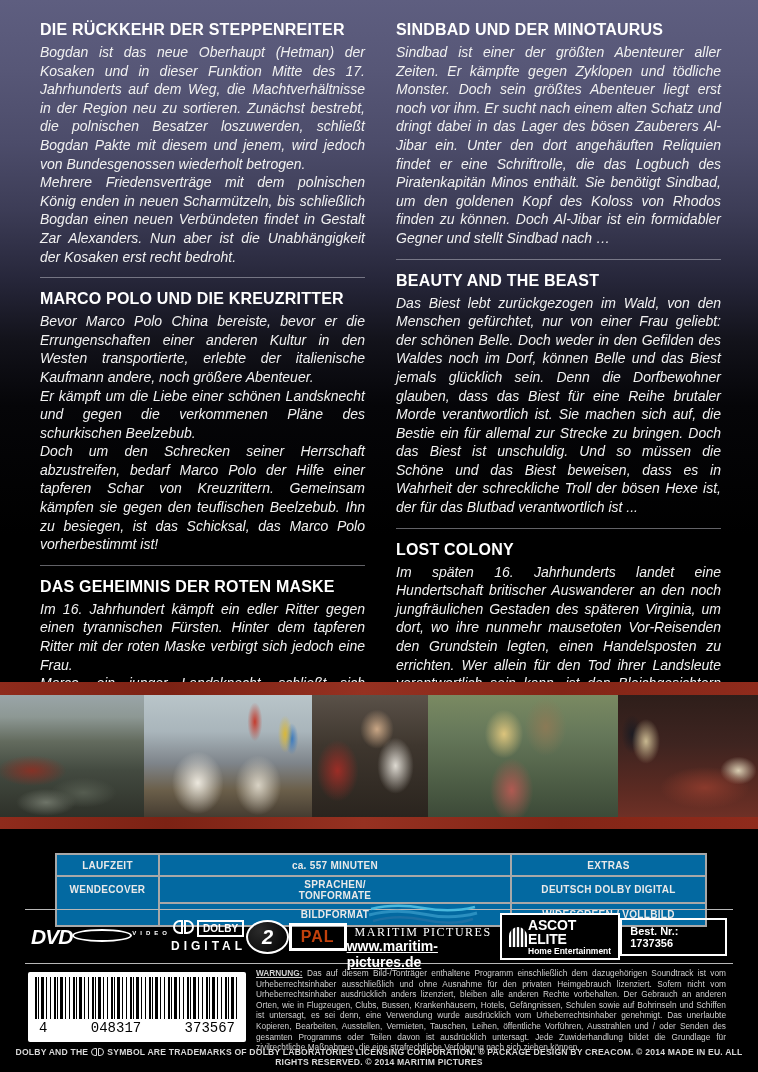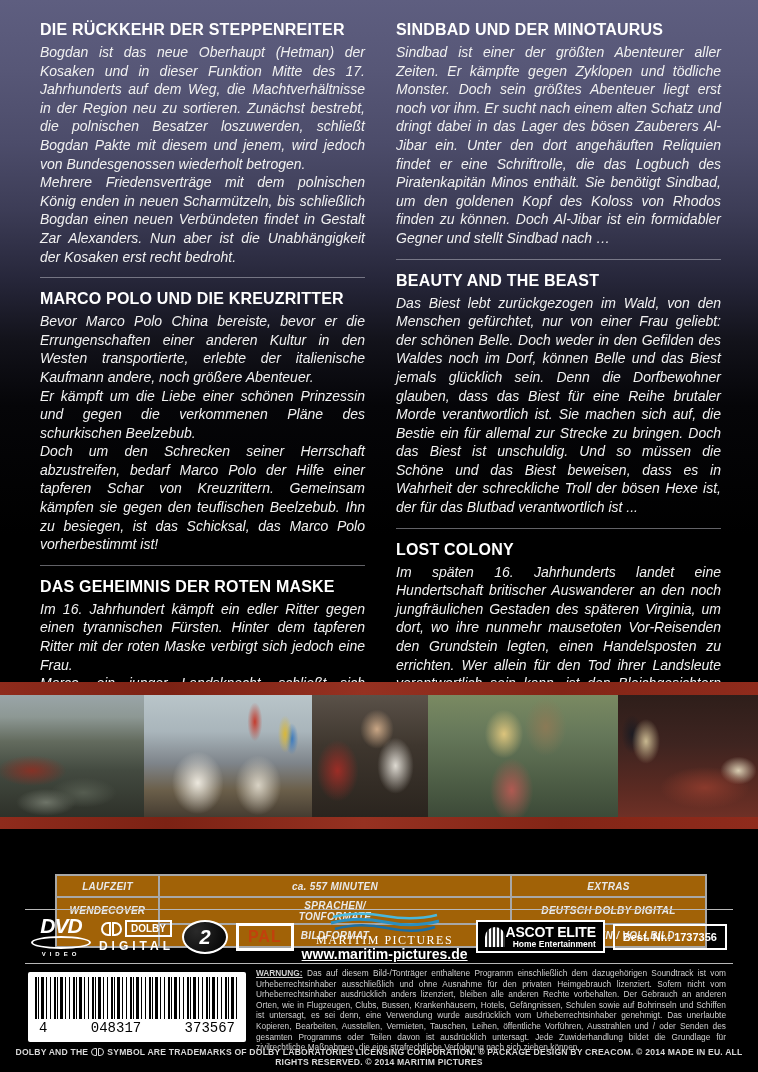--- a/index.html
+++ b/index.html
@@ -47,53 +47,53 @@
     radial-gradient(30px 42px at 62% 26%,#8a7a56,transparent 70%),
     linear-gradient(180deg,#7a8a62 0%,#66785a 32%,#4e5e46 70%,#3c4a38 100%);}
   .still5{width:140px;background:
     radial-gradient(20px 32px at 20% 38%,#c8b890,transparent 70%),
     radial-gradient(14px 26px at 10% 32%,#1c1c22,transparent 75%),
     radial-gradient(64px 30px at 62% 76%,#8a3a2c,transparent 70%),
     radial-gradient(26px 20px at 86% 62%,#d9cdb2,transparent 70%),
     linear-gradient(180deg,#2e1e1a 0%,#3e2420 40%,#5a2a22 76%,#6e3026 100%);}
 
   
-  .specs{position:absolute;top:874px;left:55px;width:650px;display:grid;
+  .specs{position:absolute;top:853px;left:55px;width:650px;display:grid;
     grid-template-columns:103px 352px 195px;grid-template-rows:22px 27px 23px;
-    border:1px solid #a8a8a8;background:#a16207;font-style:italic;}
+    border:1px solid #a8a8a8;background:#0369a1;}
   .cell{border:1px solid #a8a8a8;display:flex;align-items:center;justify-content:center;
     font-size:10px;font-weight:bold;letter-spacing:.3px;color:#e9e9e9;text-align:center;}
   .cell.lbl{white-space:pre-line;line-height:11px;}
   .cell.extras-val{grid-row:2 / span 2;align-items:flex-start;padding-top:7px;box-sizing:border-box;}
 
   
   .logostrip{position:absolute;top:909px;left:25px;width:708px;height:55px;
     border-top:1px solid #b8b8b8;border-bottom:1px solid #b8b8b8;
     display:flex;align-items:center;justify-content:space-between;padding:0 6px;box-sizing:border-box;}
-  .dvd{display:flex;flex-direction:column;align-items:center;}
+  .dvd{display:flex;flex-direction:row;align-items:flex-start;}
   .dvd-txt{font-style:italic;font-weight:bold;font-size:21px;letter-spacing:-1px;color:#fff;line-height:18px;}
   .dvd-ellipse{width:56px;height:9px;border:2px solid #fff;border-radius:50%;margin-top:1px;}
   .dvd-video{font-size:6px;letter-spacing:4px;color:#fff;margin-top:2px;font-weight:bold;}
   .dolby{display:flex;flex-direction:column;align-items:center;}
-  .dolby-row{display:flex;align-items:center;gap:3px;}
+  .dolby-row{display:flex;align-items:flex-start;gap:3px;}
   .dd{display:flex;gap:1px;}
   .dd i{display:block;width:10px;height:14px;border:2px solid #fff;box-sizing:border-box;}
   .dd i.l{border-radius:8px 0 0 8px;}
   .dd i.r{border-radius:0 8px 8px 0;}
   .dolby-box{border:2px solid #fff;font-size:10px;font-weight:bold;padding:1px 4px;color:#fff;}
   .dolby-sub{font-size:12px;font-weight:bold;letter-spacing:4px;color:#fff;margin-top:2px;}
   .region2{width:46px;height:34px;border:2px solid #fff;border-radius:50%;box-sizing:border-box;
     display:flex;align-items:center;justify-content:center;
     background:radial-gradient(circle at 30% 30%,#2a2a2a,#000);}
   .region2 span{font-size:20px;font-weight:bold;font-style:italic;color:#fff;line-height:1;}
   .pal{border:3px solid #fff;padding:2px 9px;font-size:16px;font-weight:bold;color:#c2410c;letter-spacing:1px;}
   .maritim{display:flex;flex-direction:column;align-items:center;line-height:1.1;}
   .maritim-name{font-family:"Liberation Serif",serif;font-size:12px;letter-spacing:1.5px;color:#fff;margin-top:1px;}
   .maritim-url{font-size:14px;font-weight:bold;color:#fff;text-decoration:underline;}
-  .ascot{border:2px solid #fff;display:flex;align-items:center;gap:1px;padding:3px 7px;background:#000;text-align:right;}
+  .ascot{border:2px solid #fff;display:flex;align-items:center;gap:1px;padding:3px 7px;background:#000;}
   .ascot-curtain{width:20px;height:20px;border-radius:10px 10px 0 0;
     background:repeating-linear-gradient(90deg,#fff 0 2px,#3a3a3a 2px 4px);}
   .ascot-txt{display:flex;flex-direction:column;line-height:1;}
   .ascot-name{font-size:14px;font-weight:bold;letter-spacing:-.2px;color:#fff;}
   .ascot-sub{font-size:8.5px;font-weight:bold;color:#fff;margin-top:1px;}
   .bestnr{border:2px solid #fff;padding:5px 8px;font-size:11px;font-weight:bold;color:#fff;}
 
   
   .barcode{position:absolute;top:972px;left:28px;width:218px;height:70px;background:#fff;
     border-radius:2px;padding:5px 7px 2px 7px;box-sizing:border-box;}
@@ -124,21 +124,21 @@
         <div class="sec-body">
           <p>Bogdan ist das neue Oberhaupt (Hetman) der Kosaken und in dieser Funktion Mitte des 17. Jahrhunderts auf dem Weg, die Machtverhältnisse in der Region neu zu sortieren. Zunächst bestrebt, die polnischen Besatzer loszuwerden, schließt Bogdan Pakte mit diesem und jenem, wird jedoch von Bundesgenossen wiederholt betrogen.</p>
           <p>Mehrere Friedensverträge mit dem polnischen König enden in neuen Scharmützeln, bis schließlich Bogdan einen neuen Verbündeten findet in Gestalt Zar Alexanders. Nun aber ist die Unabhängigkeit der Kosaken erst recht bedroht.</p>
         </div>
       </div>
       <hr class="sec-sep">
       <div>
         <h2 class="sec-title">MARCO POLO UND DIE KREUZRITTER</h2>
         <div class="sec-body">
           <p>Bevor Marco Polo China bereiste, bevor er die Errungenschaften einer anderen Kultur in den Westen transportierte, erlebte der italienische Kaufmann andere, noch größere Abenteuer.</p>
-          <p>Er kämpft um die Liebe einer schönen Prinzessin und gegen die verkommenen Pläne des schurkischen Beelzebub.</p>
+          <p>Er kämpft um die Liebe einer schönen Landsknecht und gegen die verkommenen Pläne des schurkischen Beelzebub.</p>
           <p>Doch um den Schrecken seiner Herrschaft abzustreifen, bedarf Marco Polo der Hilfe einer tapferen Schar von Kreuzrittern. Gemeinsam kämpfen sie gegen den teuflischen Beelzebub. Ihn zu besiegen, ist das Schicksal, das Marco Polo vorherbestimmt ist!</p>
         </div>
       </div>
       <hr class="sec-sep">
       <div>
         <h2 class="sec-title">DAS GEHEIMNIS DER ROTEN MASKE</h2>
         <div class="sec-body">
           <p>Im 16. Jahrhundert kämpft ein edler Ritter gegen einen tyrannischen Fürsten. Hinter dem tapferen Ritter mit der roten Maske verbirgt sich jedoch eine Frau.</p>
           <p>Marco, ein junger Landsknecht, schließt sich zeitweise der Truppe des Ritters an. Er wird jedoch von dem Tyrannen geschnappt und grausam gefoltert, bis ihn seine Freunde retten und er Jolanda in seine Arme schließen kann.</p>
         </div>

